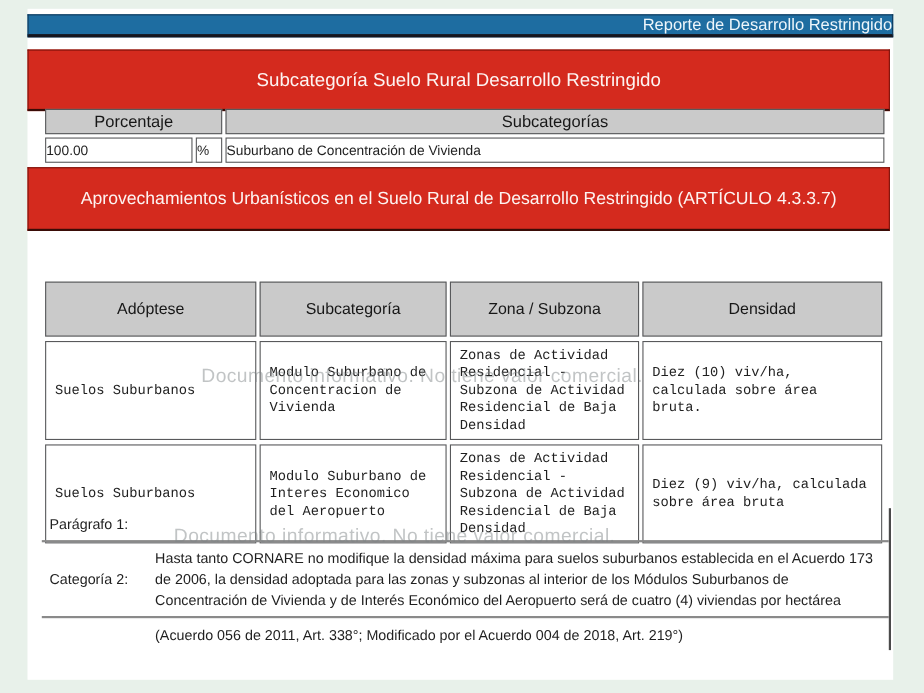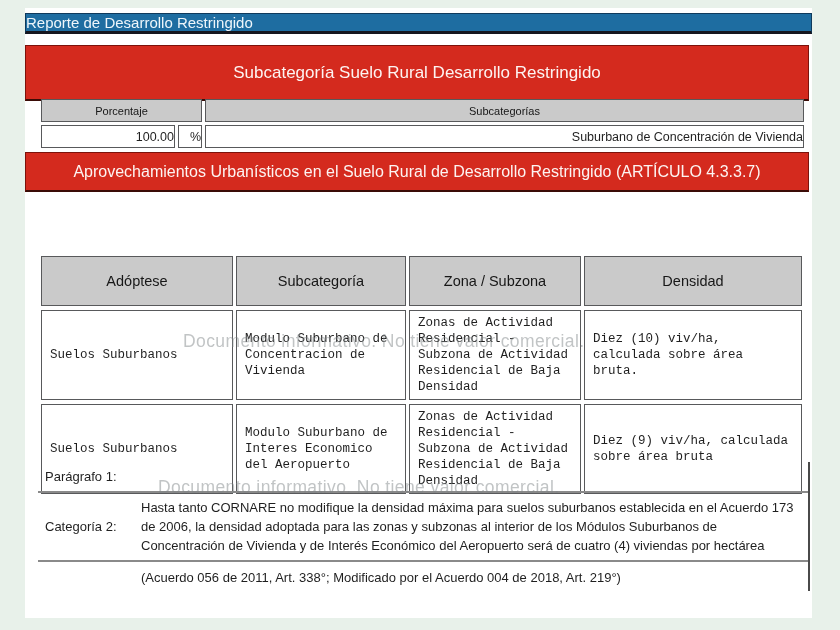--- a/index.html
+++ b/index.html
@@ -17,52 +17,52 @@
     background:#ffffff;
   }
   
   .title-bar {
     position:absolute; left:0; top:5px; width:787px; height:21px;
     background:#1e6da1;
     border:1px solid #0f3a5c;
     border-bottom:3px solid #16161e;
     color:#eef6fb;
     font-size:15px;
-    display:flex; align-items:center; justify-content:flex-start;
+    display:flex; align-items:center; justify-content:flex-end;
   }
   
   .banner {
     position:absolute; left:0; width:784px;
     background:#d42a1e;
     border:1px solid #7c120b;
     border-bottom:2px solid #3a0c07;
     color:#fdf4f2;
     display:flex; align-items:center; justify-content:center;
     text-align:center;
   }
   .banner-1 { top:37px; height:56px; font-size:17px; }
-  .banner-2 { top:144px; height:40px; font-size:16px; line-height:21px; padding:0 30px; }
+  .banner-2 { top:144px; height:58px; font-size:16px; line-height:21px; padding:0 30px; }
   
   .tbl {
     border-collapse:separate;
     table-layout:fixed;
   }
   .tbl td, .tbl th {
     border:1px solid #58595b;
     font-weight:normal;
     overflow:hidden;
   }
   .tbl th { background:#cacaca; color:#171717; }
   .tbl-percent {
     position:absolute; left:13px; top:88px; width:769px;
     border-spacing:3px 3px;
     font-size:12.5px;
   }
-  .tbl-percent th { height:23px; font-size:11px; }
-  .tbl-percent td { height:23px; text-align:right; background:#fff; }
+  .tbl-percent th { height:23px; font-size:15px; }
+  .tbl-percent td { height:23px; text-align:left; background:#fff; }
   
   .intro {
     position:absolute; left:13px; top:202px; width:757px;
     font-size:13.5px; line-height:19px; color:#222;
   }
   
   .tbl-density {
     position:absolute; left:13px; top:244px; width:767px;
     border-spacing:3px 4px;
     font-size:12.5px; line-height:16px;

